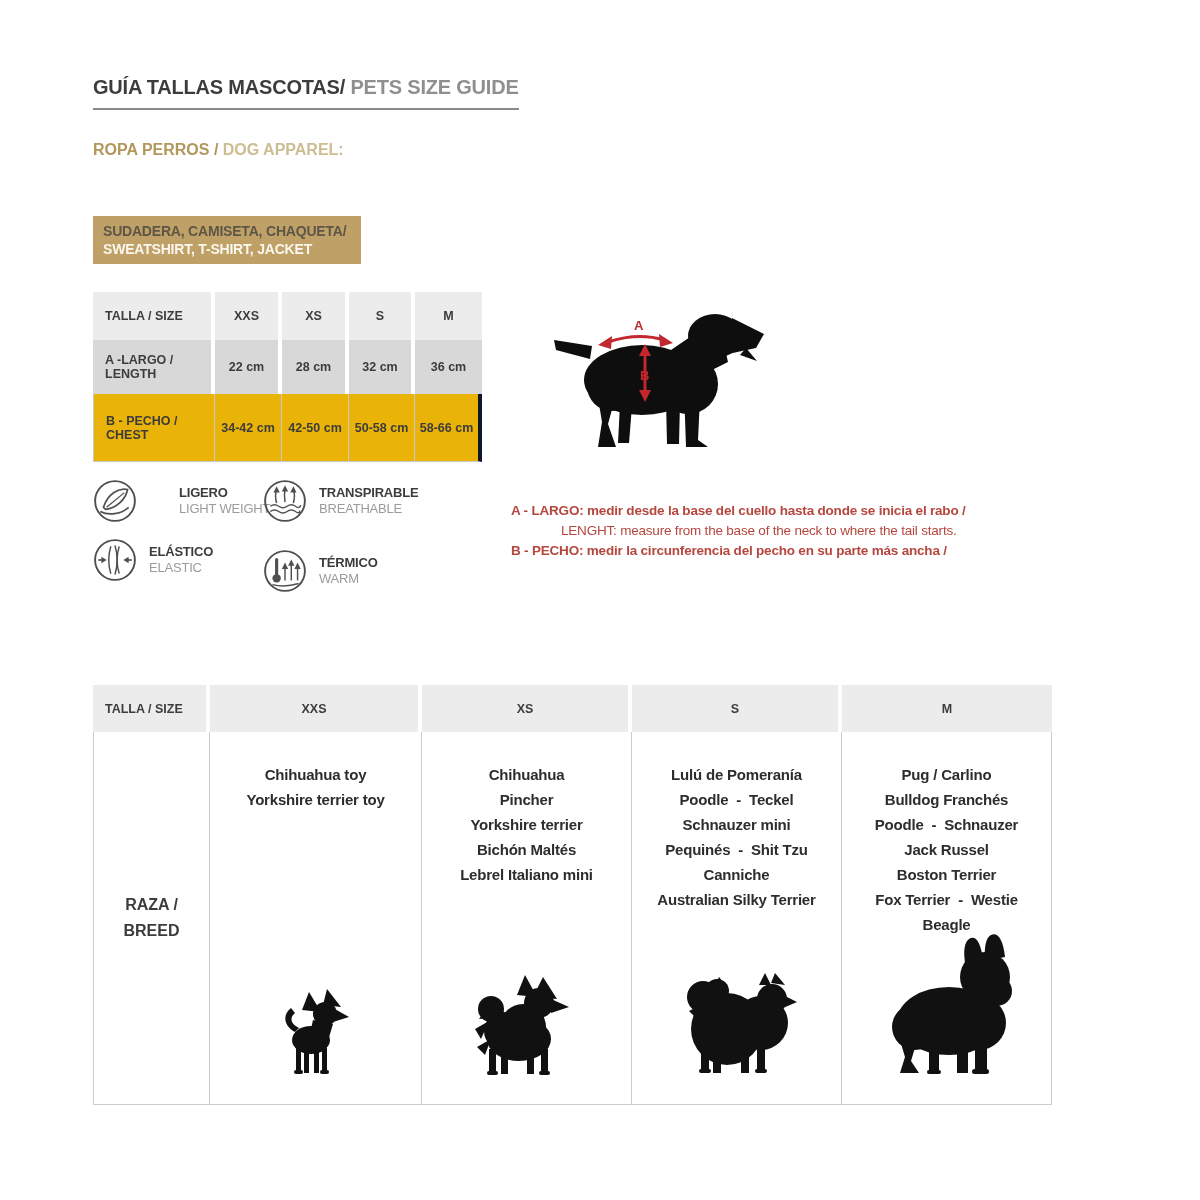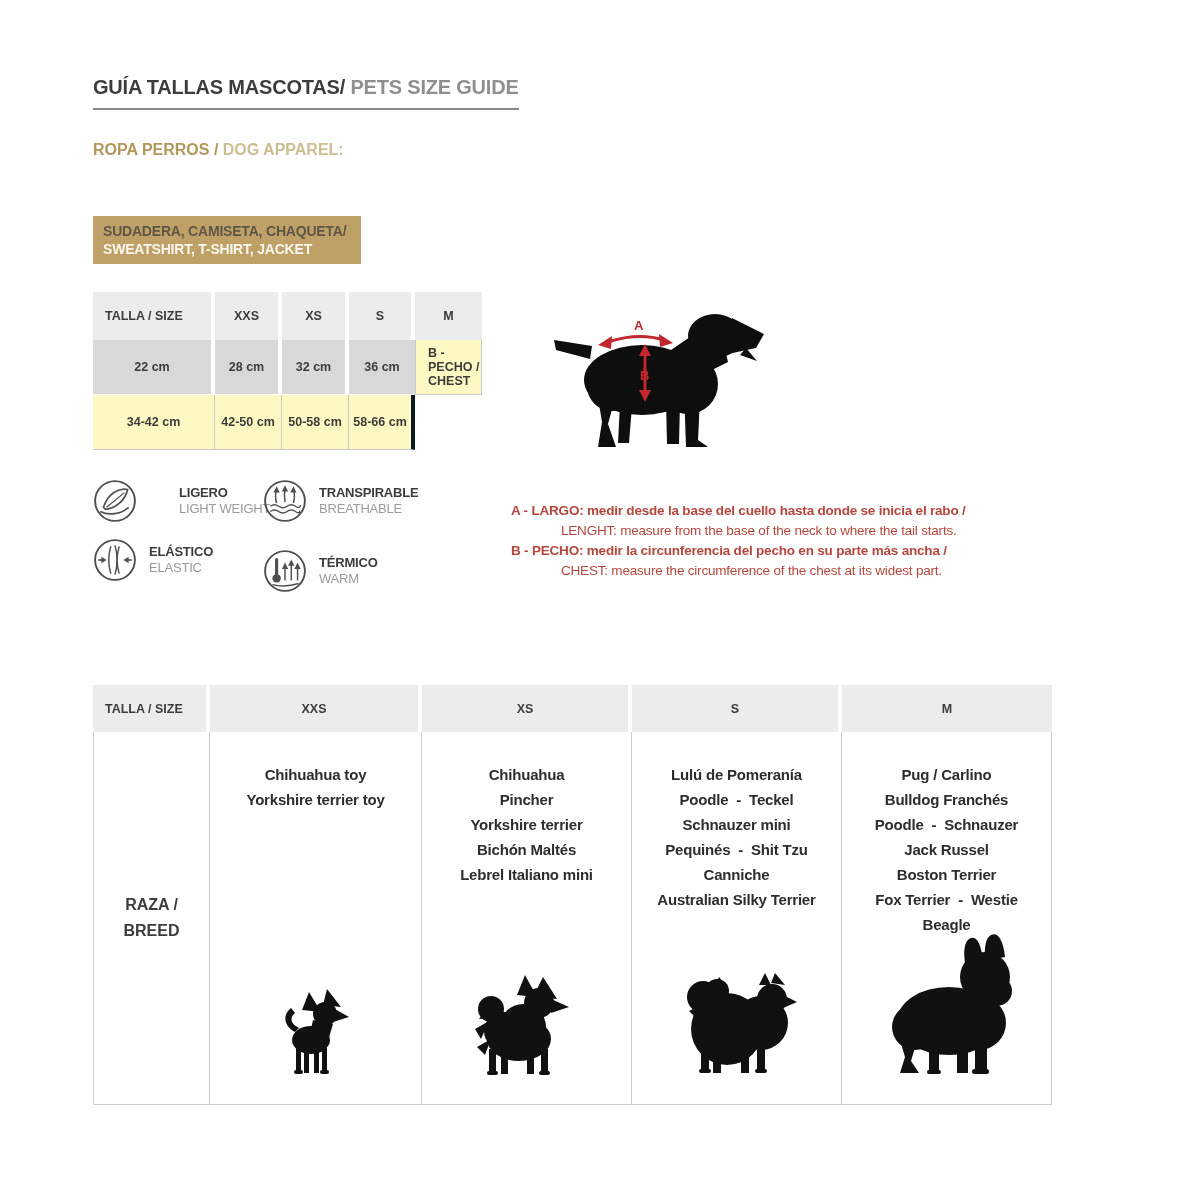--- a/index.html
+++ b/index.html
@@ -25,21 +25,21 @@
   .cat-box .l2{font-size:14px;font-weight:bold;color:#faf7ee;letter-spacing:-0.2px;}
   
   #size-table{
     position:absolute;left:93px;top:292px;display:grid;
     grid-template-columns:122px 67px 67px 66px 67px;
     font-size:12.5px;font-weight:bold;
   }
   .st-h,.st-a,.st-b{display:flex;align-items:center;justify-content:center;box-sizing:border-box;}
   .st-h{background:#ececec;height:48px;border-right:4px solid #fff;}
   .st-a{background:#d8d8d8;height:54px;border-right:4px solid #fff;}
-  .st-b{background:#fef9c3;height:55px;border-right:1px solid #c9c9c9;border-bottom:1px solid #c9c9c9;}
+  .st-b{background:#eab308;height:68px;border-right:1px solid #c9c9c9;border-bottom:1px solid #c9c9c9;}
   .st-h.first,.st-a.first,.st-b.first{justify-content:flex-start;padding-left:12px;}
   .st-b.first{border-left:1px solid #c9c9c9;}
   .st-h.last,.st-a.last{border-right:none;}
   .st-b.last{border-right:4px solid #0f172a;}
   
   #dog-diagram{position:absolute;left:550px;top:290px;width:244px;height:172px;}
   
   .feature{position:absolute;display:flex;align-items:flex-start;}
   .f-icon{width:44px;height:44px;flex:0 0 auto;}
   .f-text{margin-left:12px;padding-top:6px;line-height:16px;}
@@ -82,20 +82,21 @@
   <div class="l1">SUDADERA, CAMISETA, CHAQUETA/</div>
   <div class="l2">SWEATSHIRT, T-SHIRT, JACKET</div>
 </div>
 
 <div id="size-table">
     <div class="st-h first">TALLA /  SIZE</div>
     <div class="st-h">XXS</div>
     <div class="st-h">XS</div>
     <div class="st-h">S</div>
     <div class="st-h last">M</div>
+    <div class="st-a first">A -LARGO / LENGTH</div>
     <div class="st-a">22 cm</div>
     <div class="st-a">28 cm</div>
     <div class="st-a">32 cm</div>
     <div class="st-a last">36 cm</div>
     <div class="st-b first">B - PECHO / CHEST</div>
     <div class="st-b">34-42 cm</div>
     <div class="st-b">42-50 cm</div>
     <div class="st-b">50-58 cm</div>
     <div class="st-b last">58-66 cm</div>
   </div>
@@ -190,21 +191,20 @@
   <div class="f-text">
     <div class="f-name">TÉRMICO</div>
     <div class="f-sub">WARM</div>
   </div>
 </div>
 
 <div id="notes">
   <div class="note-es"><span>A - LARGO:</span><span> medir desde la base del cuello hasta donde se inicia el rabo /</span></div>
   <div class="note-en">LENGHT: measure from the base of the neck to where the tail starts.</div>
   <div class="note-es"><span>B - PECHO:</span><span> medir la circunferencia del pecho en su parte más ancha /</span></div>
-  <div class="note-en">CHEST: measure the circumference of the chest at its widest part.</div>
 </div>
 
 <div id="breed-header">
     <div class="bt-h first">TALLA /  SIZE</div>
     <div class="bt-h">XXS</div>
     <div class="bt-h">XS</div>
     <div class="bt-h">S</div>
     <div class="bt-h last">M</div>
   </div>
 <div id="breed-body">

